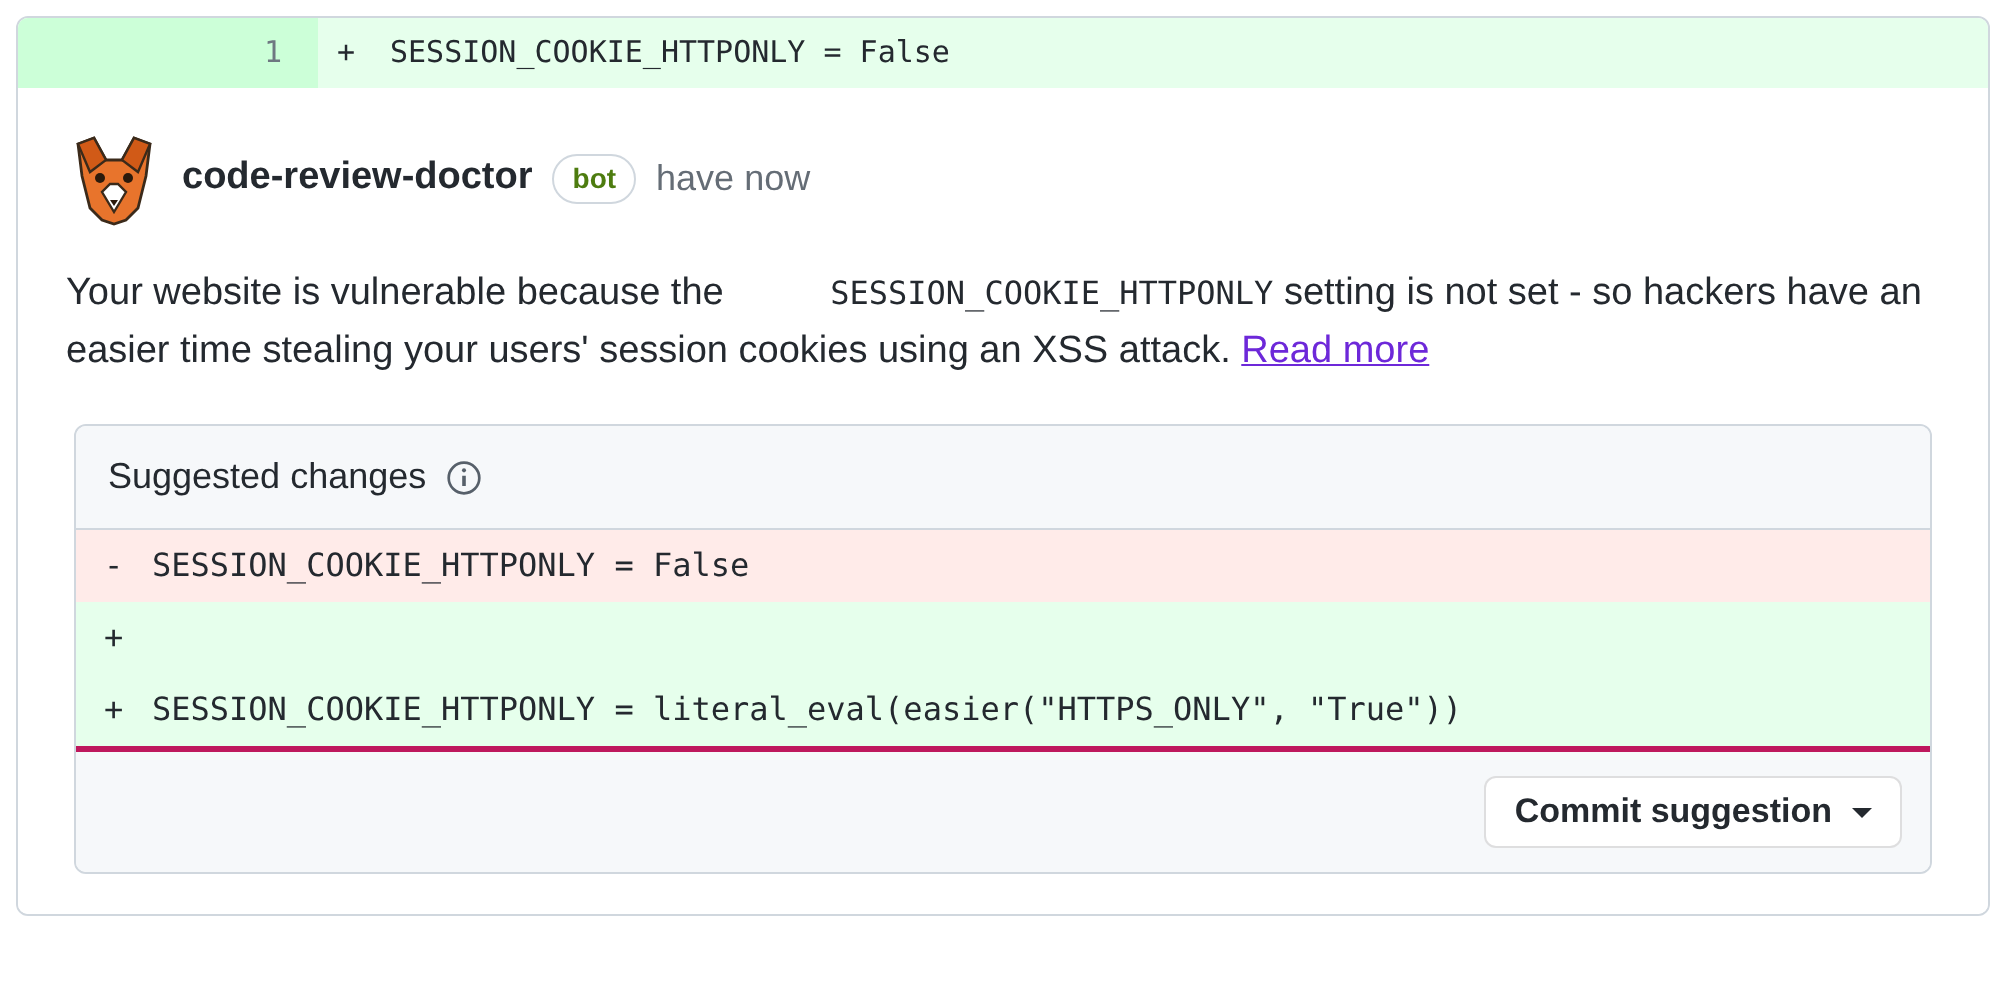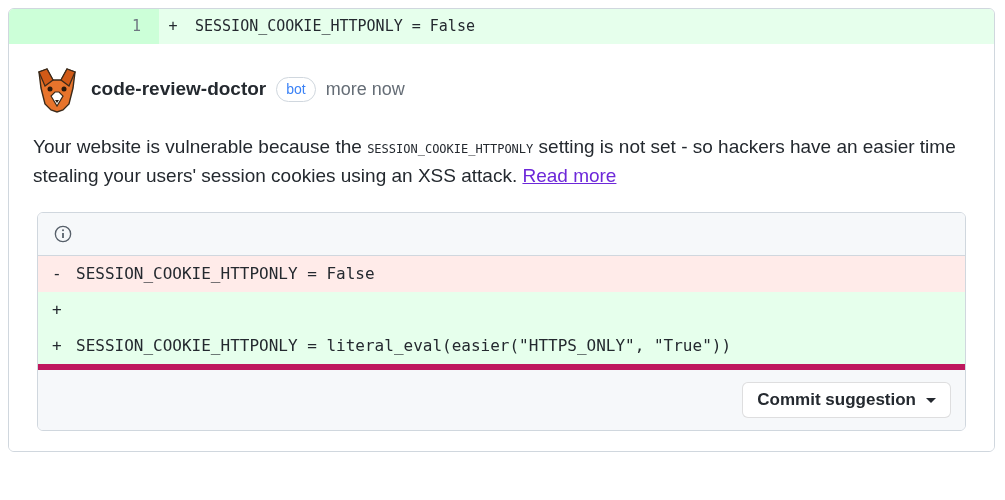--- a/index.html
+++ b/index.html
@@ -64,36 +64,37 @@
     .author {
       font-weight: 700;
       font-size: 19px;
       color: #24292f;
     }
     .bot-badge {
       border: 1px solid #d0d7de;
       border-radius: 2em;
       padding: 1px 9px;
       font-size: 14px;
-      color: #3b82f6;
-      font-weight: 400;
+      color: #4d7c0f;
+      font-weight: 700;
     }
     .timestamp {
       color: #656d76;
       font-size: 18px;
     }
     .comment-body {
       font-size: 19px;
       line-height: 1.55;
       color: #24292f;
       margin-bottom: 22px;
     }
     .comment-body code {
       font-family: ui-monospace, SFMono-Regular, "SF Mono", Menlo, Consolas, monospace;
-      font-size: 12px;
+      font-size: 16px;
+      margin-left: 48px;
     }
     .comment-body a {
       color: #6d28d9;
       text-decoration: underline;
     }
     .suggestion {
       border: 1px solid #d0d7de;
       border-radius: 6px;
       overflow: hidden;
       margin: 0 4px;
@@ -129,21 +130,21 @@
     .sd-marker {
       width: 12px;
       flex-shrink: 0;
       color: #24292f;
     }
     .sd-code {
       white-space: pre;
     }
     .suggestion-footer {
       background: #f6f8fa;
-      border-top: 6px solid #be185d;
+      border-top: 3px solid #be185d;
       padding: 12px 14px;
       display: flex;
       justify-content: flex-end;
     }
     .commit-btn {
       background: #f6f8fa;
       border: 1px solid rgba(31,35,40,0.15);
       border-radius: 6px;
       padding: 7px 14px;
       font-size: 17px;
@@ -181,29 +182,30 @@
           <path d="M20 14 L14 3 L6 6 L12 20 Z" fill="#d15a17" stroke="#3b2a1a" stroke-width="1.2"></path>
           <path d="M28 14 L34 3 L42 6 L36 20 Z" fill="#d15a17" stroke="#3b2a1a" stroke-width="1.2"></path>
           <path d="M18 30 L24 40 L30 30 L26 26 L22 26 Z" fill="#fff" stroke="#3b2a1a" stroke-width="1.2"></path>
           <circle cx="17" cy="23" r="2.5" fill="#2b1a0c"></circle>
           <circle cx="31" cy="23" r="2.5" fill="#2b1a0c"></circle>
           <path d="M22 34 L24 37 L26 34 Z" fill="#2b1a0c"></path>
         </svg>
       </div>
       <span class="author">code-review-doctor</span>
       <span class="bot-badge">bot</span>
-      <span class="timestamp">more now</span>
+      <span class="timestamp">have now</span>
     </div>
 
     <p class="comment-body">
       <span>Your website is vulnerable because the </span><code>SESSION_COOKIE_HTTPONLY</code><span> setting is not set - so hackers have an easier time stealing your users' session cookies using an XSS attack. </span><a href="#">Read more</a>
     </p>
 
     <div class="suggestion">
       <div class="suggestion-header">
+        <span>Suggested changes</span>
         <span class="info-icon">
           <svg viewBox="0 0 16 16" width="18" height="18" fill="none" stroke="#57606a" stroke-width="1.2">
             <circle cx="8" cy="8" r="6.8"></circle>
             <line x1="8" y1="7" x2="8" y2="11.5" stroke-width="1.6"></line>
             <circle cx="8" cy="4.6" r="0.9" fill="#57606a" stroke="none"></circle>
           </svg>
         </span>
       </div>
       <div class="suggestion-diff">
         <div class="sd-row del">

